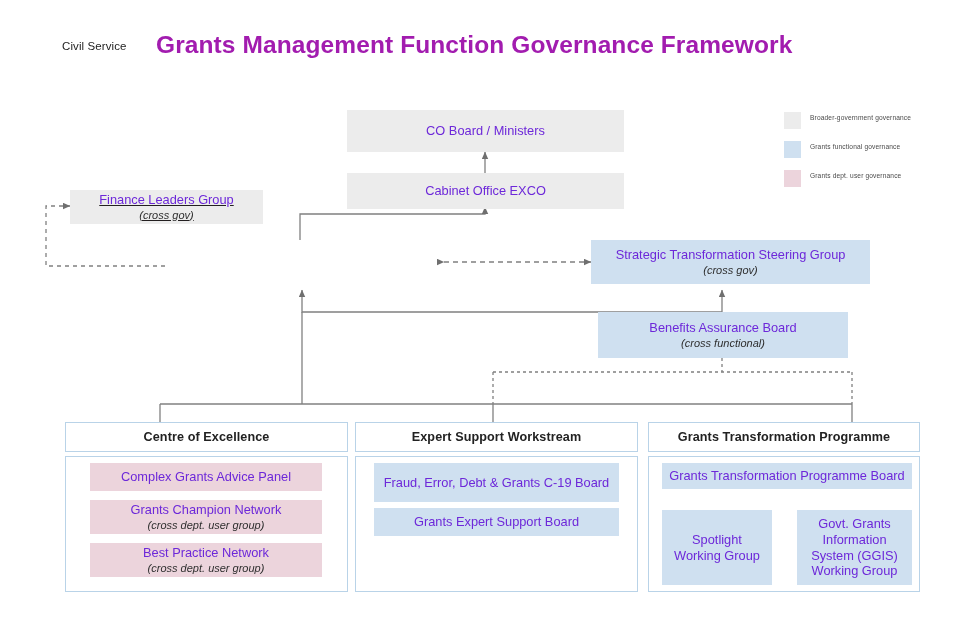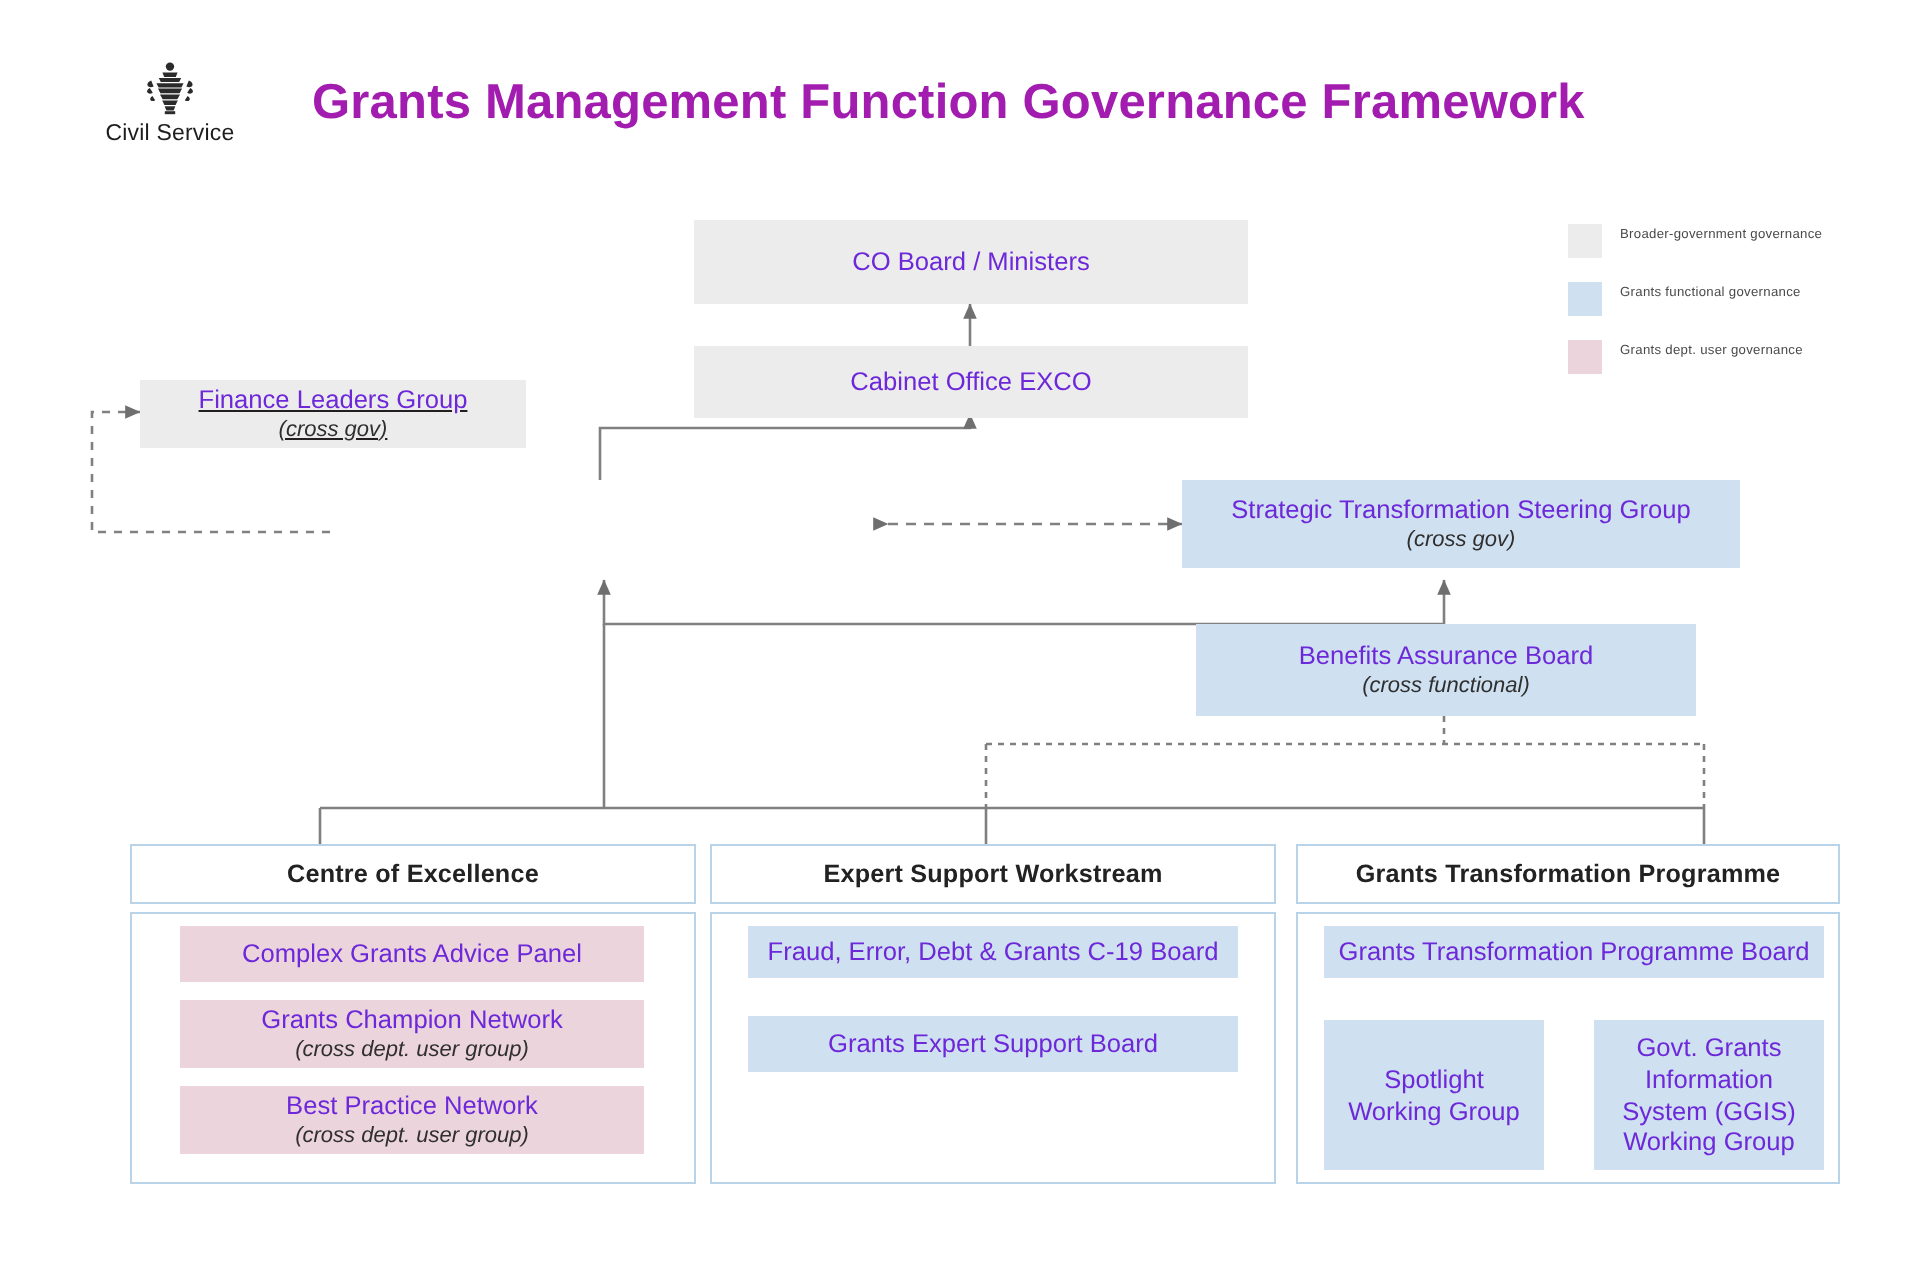--- a/index.html
+++ b/index.html
@@ -7,21 +7,21 @@
     width:960px;height:640px;background:#ffffff;
     font-family:"Liberation Sans", sans-serif;
     color:#231f20;
     overflow:hidden;
     position:relative;
   }
   #stage{position:absolute;left:0;top:0;width:960px;height:640px;}
 
   
   .hdr{position:absolute;left:62px;top:30px;display:flex;align-items:center;}
-  .crest{width:46px;display:flex;flex-direction:column;align-items:center;}
+  .crest{width:46px;display:flex;align-items:center;}
   .crest svg{display:block;}
   .crest .cs-label{font-size:11.5px;color:#1d1d1d;letter-spacing:.1px;margin-top:1px;white-space:nowrap;}
   .title{
     margin-left:48px;font-size:24.5px;font-weight:bold;color:#a21caf;
     letter-spacing:.1px;white-space:nowrap;
   }
 
   
   #wires{position:absolute;left:0;top:0;width:960px;height:640px;pointer-events:none;}
 
@@ -185,21 +185,21 @@
   <div class="node pink" style="left:90px;top:543px;width:232px;height:34px;">
     <span class="l1">Best Practice Network</span>
     <span class="l2">(cross dept. user group)</span>
   </div>
 
   <div class="colhdr" style="left:355px;top:422px;width:283px;height:30px;">
     <span>Expert Support Workstream</span>
   </div>
   <div class="colbody" style="left:355px;top:456px;width:283px;height:136px;"></div>
 
-  <div class="node blue" style="left:374px;top:463px;width:245px;height:26px;">
+  <div class="node blue" style="left:374px;top:463px;width:245px;height:39px;">
     <span class="l1">Fraud, Error, Debt &amp; Grants C-19 Board</span>
   </div>
   <div class="node blue" style="left:374px;top:508px;width:245px;height:28px;">
     <span class="l1">Grants Expert Support Board</span>
   </div>
 
   <div class="colhdr" style="left:648px;top:422px;width:272px;height:30px;">
     <span>Grants Transformation Programme</span>
   </div>
   <div class="colbody" style="left:648px;top:456px;width:272px;height:136px;"></div>

